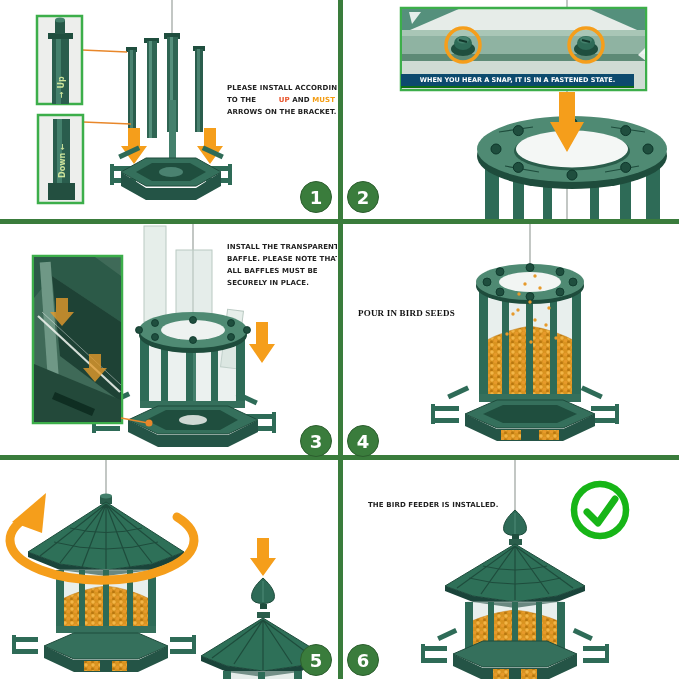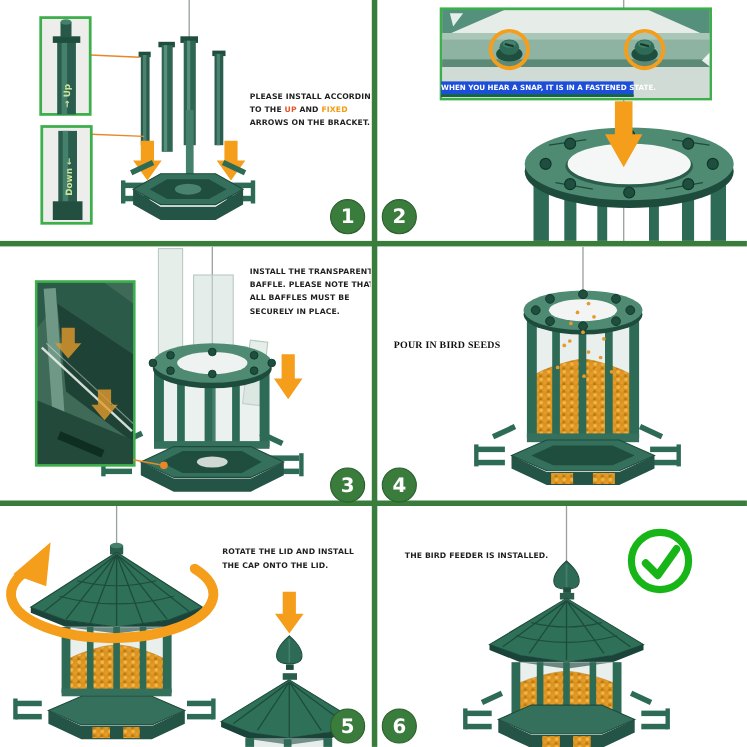--- a/index.html
+++ b/index.html
@@ -5,23 +5,23 @@
   html,body{margin:0;padding:0;background:#fff;}
   .canvas{position:relative;width:679px;height:679px;background:#ffffff;overflow:hidden;
           font-family:"DejaVu Sans",sans-serif;}
   .divider{position:absolute;background:#3a7c3c;}
   .div-v{left:338px;top:0;width:5px;height:679px;}
   .div-h{left:0;width:679px;height:5px;}
   .panel{position:absolute;overflow:hidden;}
   .panel svg{position:absolute;left:0;top:0;}
   .instr{position:absolute;font-weight:bold;font-size:7px;line-height:12px;color:#1f1f1f;white-space:nowrap;letter-spacing:.1px;}
   .instr-lg{position:absolute;font-weight:bold;font-size:9px;color:#111;white-space:nowrap;letter-spacing:.2px;font-family:Liberation Serif, serif;}
-  .word-up{color:#e8542c;}
+  .word-up{color:#e8542c;margin-left:20px;}
   .word-down{color:#f39c12;}
-  .banner{position:absolute;left:58px;top:74px;width:175px;height:12px;background:#1d4ed8;
+  .banner{position:absolute;left:58px;top:74px;width:233px;height:12px;background:#0c4a6e;
           border-bottom:2px solid #0d6e12;color:#fff;font-weight:bold;font-size:6.5px;
           line-height:12px;text-align:center;white-space:nowrap;}
   .badge{position:absolute;width:32px;height:32px;border-radius:50%;background:#3a7c3c;
          border:1px solid #2c5e2e;color:#fff;font-weight:bold;font-size:18px;line-height:32px;
          text-align:center;box-sizing:border-box;z-index:5;}
   .inset-label{font:bold 8px "DejaVu Sans",sans-serif;fill:#cde39b;}
 </style>
 </head>
 <body>
 
@@ -75,21 +75,21 @@
       <g>
         <rect x="38" y="115" width="45" height="88" fill="#edeeec" stroke="#3cae4a" stroke-width="2.5"></rect>
         <rect x="53" y="119" width="17" height="66" fill="#2a5d4d"></rect>
         <rect x="57" y="119" width="5" height="66" fill="#44806c"></rect>
         <rect x="48" y="183" width="27" height="17" fill="#234f40"></rect>
         <text class="inset-label" transform="translate(65 178) rotate(-90)">Down ←</text>
       </g>
     </svg>
     <div class="instr" style="left:227px;top:82px">
       <div><span>PLEASE INSTALL ACCORDING</span></div>
-      <div><span>TO THE </span><span class="word-up">UP</span><span> AND </span><span class="word-down">FIXED</span></div>
+      <div><span>TO THE </span><span class="word-up">UP</span><span> AND </span><span class="word-down">MUST</span></div>
       <div><span>ARROWS ON THE BRACKET.</span></div>
     </div>
   </section>
 
   <section class="panel" style="left:343px;top:0;width:336px;height:219px">
     <svg width="336" height="219" viewBox="0 0 336 219">
       <defs>
           <clipPath id="clipA">
             <rect x="59" y="9" width="243" height="80"></rect>
           </clipPath>
@@ -357,24 +357,20 @@
         <rect x="257" y="152" width="13" height="6" fill="#2a5d4b"></rect>
         <path d="M263 158 L201 196 L227 206 L263 211 L299 206 L325 196 Z" fill="#2e7058" stroke="#1e4c3c" stroke-width="1"></path>
         <path d="M263 160 L212 198 M263 160 L234 204 M263 160 L263 210 M263 160 L292 204 M263 160 L314 198" stroke="#1e4c3c" stroke-width="1.2" fill="none"></path>
         <path d="M201 196 L227 206 L263 211 L299 206 L325 196 L325 201 L299 212 L263 217 L227 212 L201 201 Z" fill="#1a443a"></path>
         <rect x="225" y="211" width="76" height="8" fill="rgba(205,220,214,.5)"></rect>
         <rect x="223" y="211" width="8" height="8" fill="#2e6b57"></rect>
         <rect x="258" y="212" width="7" height="7" fill="#2e6b57"></rect>
         <rect x="294" y="211" width="8" height="8" fill="#2e6b57"></rect>
       </g>
     </svg>
-    <div class="instr" style="left:202px;top:36px">
-      <div>ROTATE THE LID AND INSTALL</div>
-      <div>THE CAP ONTO THE LID.</div>
-    </div>
   </section>
 
   <section class="panel" style="left:343px;top:460px;width:336px;height:219px">
     <svg width="336" height="219" viewBox="0 0 336 219">
       <defs>
         <pattern id="seedp6" width="7" height="7" patternUnits="userSpaceOnUse">
           <rect width="7" height="7" fill="#d9931f"></rect>
           <circle cx="2" cy="2" r="1.7" fill="#f2b547"></circle>
           <circle cx="5.5" cy="4.5" r="1.7" fill="#e79a2b"></circle>
           <circle cx="1.5" cy="6" r="1.4" fill="#b9770f"></circle>

